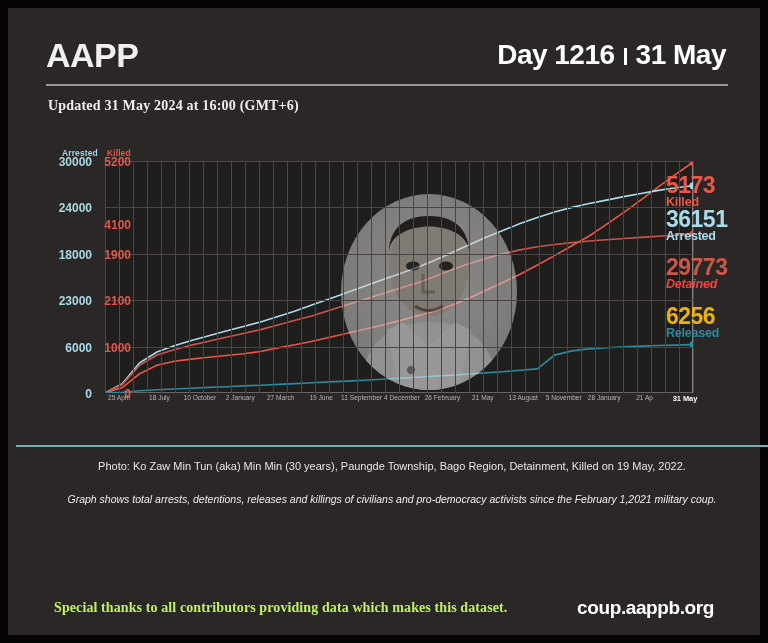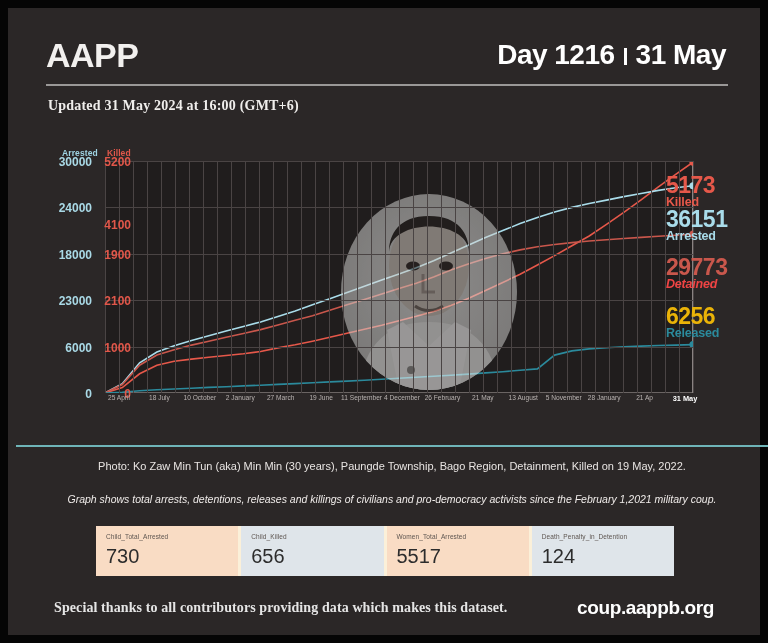--- a/index.html
+++ b/index.html
@@ -67,21 +67,21 @@
          background:#fbf0d9;display:flex;}
   .card{flex:1;margin:0;padding:7px 10px 0 10px;position:relative;}
   .card + .card{margin-left:3px;}
   .card .k{font-size:6.5px;color:#5d5550;letter-spacing:0.1px;}
   .card .v{font-size:20px;color:#2c2c2c;margin-top:5px;line-height:22px;}
   .c-peach{background:#f9dcc4;}
   .c-blue{background:#dfe5ea;}
 
   
   .thanks{position:absolute;left:46px;top:592px;font-family:"Liberation Serif",serif;
-          font-size:14px;font-weight:bold;color:#e5e5e5;letter-spacing:0.1px;}
+          font-size:14px;font-weight:bold;color:#bef264;letter-spacing:0.1px;}
   .site{position:absolute;right:46px;top:589px;font-size:19px;font-weight:bold;
         color:#ffffff;letter-spacing:-0.4px;}
 </style>
 </head>
 <body>
 
 <div class="frame">
   <div class="panel">
 
     <div class="hdr">
@@ -223,35 +223,17 @@
     <div class="endlab e-rel">
       <div class="num">6256</div>
       <div class="cap">Released</div>
     </div>
 
     <div class="divider"></div>
 
     <div class="photo-cap">Photo: Ko Zaw Min Tun (aka) Min Min (30 years), Paungde Township, Bago Region, Detainment, Killed on 19 May, 2022.</div>
     <div class="graph-note">Graph shows total arrests, detentions, releases and killings of civilians and pro-democracy activists since the February 1,2021 military coup.</div>
 
-    <div class="cards" id="cards">
-        <div class="card c-peach">
-          <div class="k">Child_Total_Arrested</div>
-          <div class="v">730</div>
-        </div>
-        <div class="card c-blue">
-          <div class="k">Child_Killed</div>
-          <div class="v">656</div>
-        </div>
-        <div class="card c-peach">
-          <div class="k">Women_Total_Arrested</div>
-          <div class="v">5517</div>
-        </div>
-        <div class="card c-blue">
-          <div class="k">Death_Penalty_in_Detention</div>
-          <div class="v">124</div>
-        </div>
-      </div>
 
     <div class="thanks">Special thanks to all contributors providing data which makes this dataset.</div>
     <div class="site">coup.aappb.org</div>
   </div>
 </div>
 
 </body></html>

